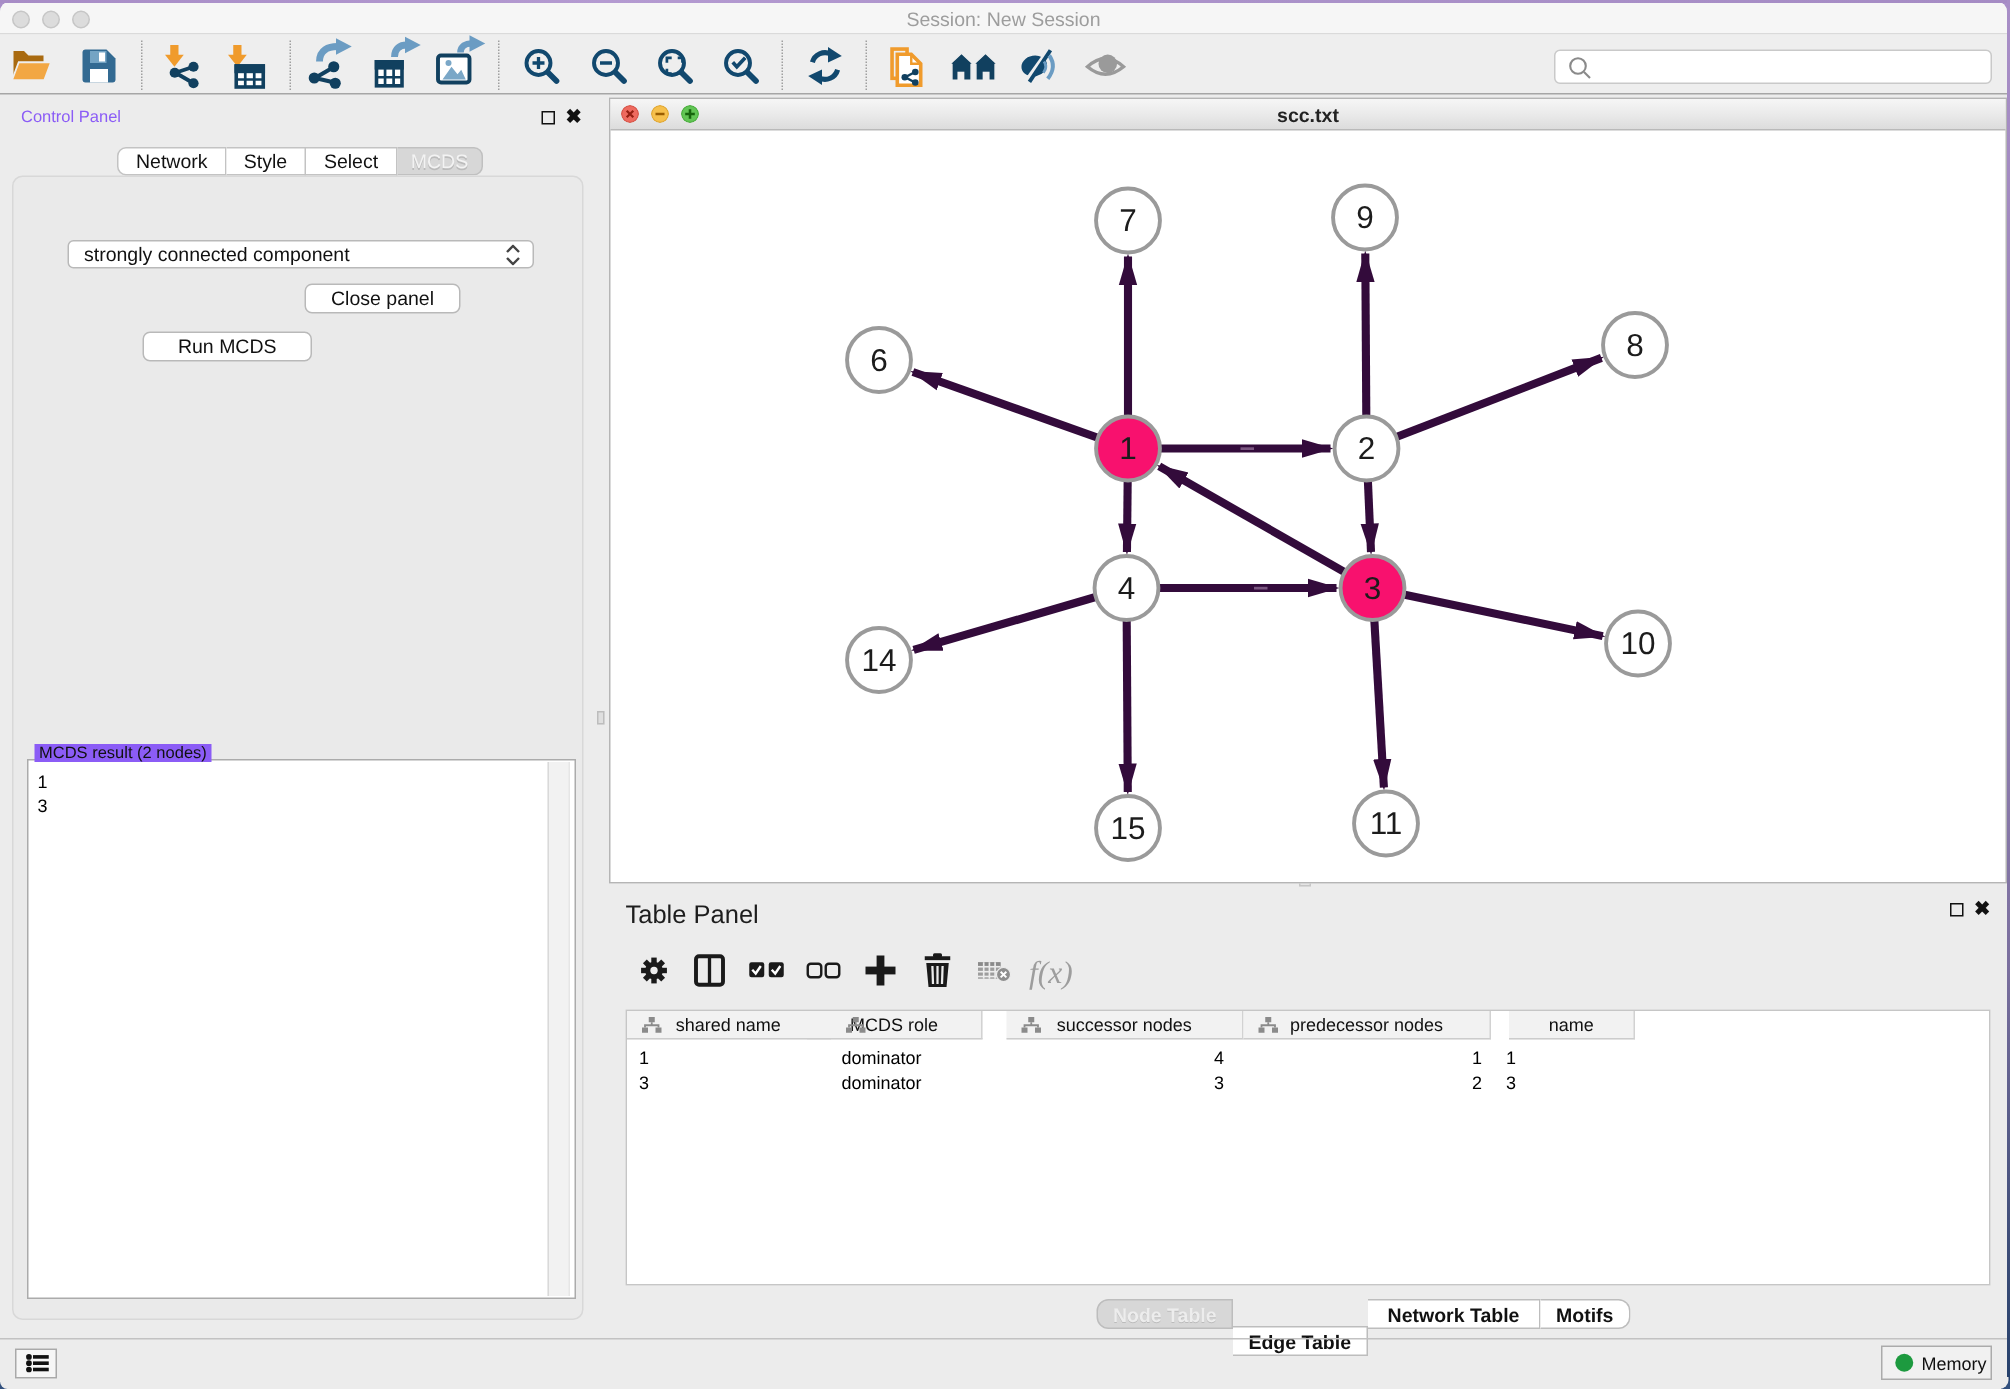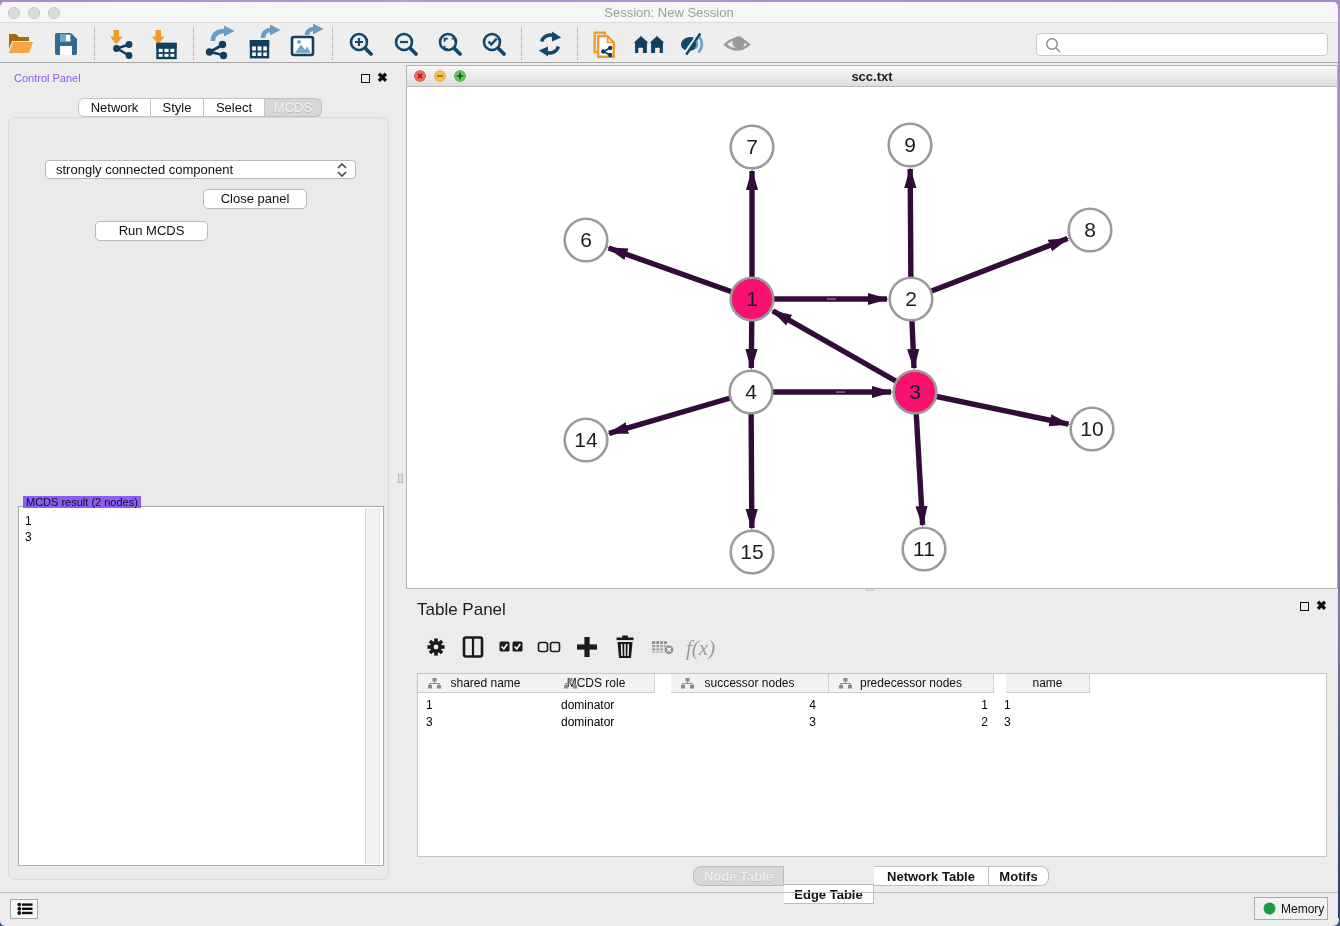--- a/index.html
+++ b/index.html
@@ -51,21 +51,21 @@
   #tp-title { left:417px; top:600px; font-size:17px; color:#1d1d1d; }
   #tp-table { left:417px; top:673px; width:910px; height:184px; background:#fff; border:1px solid #c6c6c6; }
   .th { top:0; height:19px; background:#f2f2f2; border-right:1px solid #d2d2d2; border-bottom:1px solid #cccccc;
     font-size:12px; color:#111; text-align:center; line-height:19px; }
   .td { font-size:12px; color:#000; height:16px; }
   #tp-tabs { left:693px; top:866px; height:20px; }
   .btab { float:left; height:20px; background:#fff; border:1px solid #bdbdbd; border-left:none;
     font-size:13px; font-weight:bold; color:#111; text-align:center; line-height:19px; }
   .btab.first { border-left:1px solid #bdbdbd; border-radius:8px 0 0 8px; }
   .btab.last { border-radius:0 8px 8px 0; }
-  .btab.sel { background:#d7d7d7; color:#ededed; text-shadow:0 1px 0 #bbb; }
+  .btab.sel { background:#d7d7d7; color:#ededed; text-shadow:0 1px 0 #bbb;margin-left:38px; }
 
   
   #statusline { left:0; top:892px; width:1338px; height:1px; background:#c2c2c2; }
   #listbtn { left:10px; top:899px; width:28px; height:20px; background:#f6f6f6; border:1px solid #a9a9a9; }
   #membtn { left:1254px; top:897px; width:74px; height:23px; background:#f1f1f1; border:1px solid #ababab;
     font-size:12px; color:#111; }
 
   
   #desk-top { left:0; top:0; width:1340px; height:2px;
     background:linear-gradient(90deg,#a78cc6,#b49ad1 30%,#ab92ca 60%,#a58bc4); }

